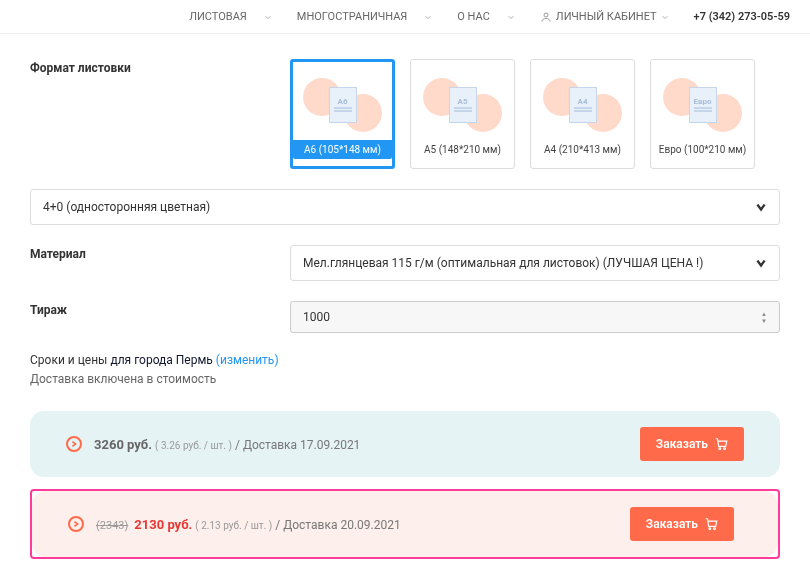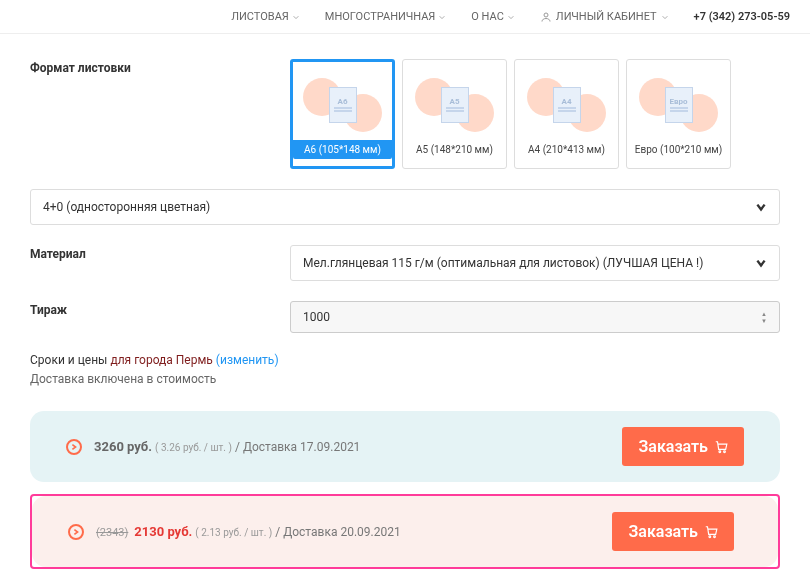--- a/index.html
+++ b/index.html
@@ -2,56 +2,56 @@
 <html><head>
 <meta charset="utf-8">
 <style>
 *{box-sizing:border-box;margin:0;padding:0;font-family:-apple-system,BlinkMacSystemFont,"Segoe UI",Roboto,Arial,sans-serif}
 body{width:810px;height:572px;background:#fff;font-size:12px;color:#333}
 .header{display:flex;align-items:center;padding:10px 20px;border-bottom:1px solid #eee}
 .logo{display:flex;align-items:center;gap:5px;font-weight:700;font-size:12px}
 .logo svg{width:18px;height:18px}
 .logo-text{text-decoration:underline;text-decoration-color:#ff6b4a}
 .nav{display:flex;gap:25px;margin-left:auto;align-items:center;font-size:11px;color:#666}
-.nav-item{display:flex;align-items:center;gap:3px;cursor:pointer}
+.nav-item{display:flex;align-items:center;gap:17px;cursor:pointer}
 .chevron{width:8px;height:8px}
 .account{display:flex;align-items:center;gap:4px}
 .phone{font-weight:600;color:#333}
 .content{padding:25px 30px}
 .row{display:flex;margin-bottom:20px}
 .label{width:260px;font-weight:700;font-size:12px;padding-top:2px}
-.options{display:flex;gap:7px}
+.options{display:flex;gap:15px}
 .format-card{width:105px;height:110px;border:1px solid #ddd;border-radius:3px;display:flex;flex-direction:column;align-items:center;justify-content:center;cursor:pointer;position:relative;background:#fff}
 .format-card.selected{border:3px solid #2196f3}
 .format-card.selected .format-label{background:#2196f3;color:#fff}
 .format-img{width:95px;height:70px;display:flex;align-items:center;justify-content:center;position:relative}
 .circle{width:38px;height:38px;border-radius:50%;background:#ffd9c9;position:absolute}
 .c1{left:8px;top:8px}
 .c2{right:8px;bottom:8px}
 .page{width:28px;height:36px;background:#e8f0fa;border:1px solid #c5d5eb;position:relative;z-index:1;display:flex;flex-direction:column;align-items:center;justify-content:center;font-size:8px;color:#a8bdd8;font-weight:700}
 .lines{width:18px;height:2px;background:#c5d5eb;margin-top:1px}
 .format-label{font-size:10px;color:#444;padding:4px 0;width:100%;text-align:center;border-radius:0 0 2px 2px}
 .select{flex:1;padding:10px 12px;border:1px solid #ddd;border-radius:3px;background:#fff;font-size:12px;color:#333;display:flex;justify-content:space-between;align-items:center;cursor:pointer}
 .spinner{flex:1;padding:8px 12px;border:1px solid #ccc;border-radius:3px;background:#f7f7f7;font-size:12px;display:flex;justify-content:space-between;align-items:center}
 .spin-arrows{display:flex;flex-direction:column;gap:1px;font-size:6px;color:#888}
 .terms{font-size:12px;margin-bottom:5px}
-.terms .orange{color:#7f1d1d}
+.terms .orange{color:#0f172a}
 .terms .link{color:#2196f3;cursor:pointer}
 .note{font-size:12px;color:#666;margin-bottom:25px}
 .price-row{display:flex;align-items:center;padding:16px 36px;border-radius:14px;margin-bottom:14px}
 .price-row.blue{background:#e5f3f5}
 .price-row.pink{background:#fcefec}
 .arrow-circle{width:16px;height:16px;border-radius:50%;border:2px solid #ff6b4a;display:flex;align-items:center;justify-content:center;margin-right:12px;flex-shrink:0}
 .arrow-circle svg{width:8px;height:8px}
 .price-text{flex:1;font-size:12px;color:#777}
 .price-main{font-weight:700;font-size:13px;color:#666}
 .price-main.red{color:#e53935}
 .strike{text-decoration:line-through;color:#999;font-size:11px;margin-right:3px}
 .sub{font-size:10px;color:#999}
-.order-btn{background:#ff6b4a;color:#fff;border:none;padding:10px 16px;border-radius:3px;font-size:16px;font-weight:600;display:flex;align-items:center;gap:6px;cursor:pointer}
+.order-btn{background:#ff6b4a;color:#fff;border:none;padding:10px 16px;border-radius:3px;font-size:12px;font-weight:600;display:flex;align-items:center;gap:6px;cursor:pointer}
 .highlight-box{border:2px solid #ff3b9a;border-radius:4px;padding:0;margin-top:-2px}
 .highlight-box .price-row{margin-bottom:0}
 .order-wrap{padding:0 8px}
 </style>
 </head>
 <body>
 
 <div class="header">
   <div class="nav">
     <div class="nav-item">

